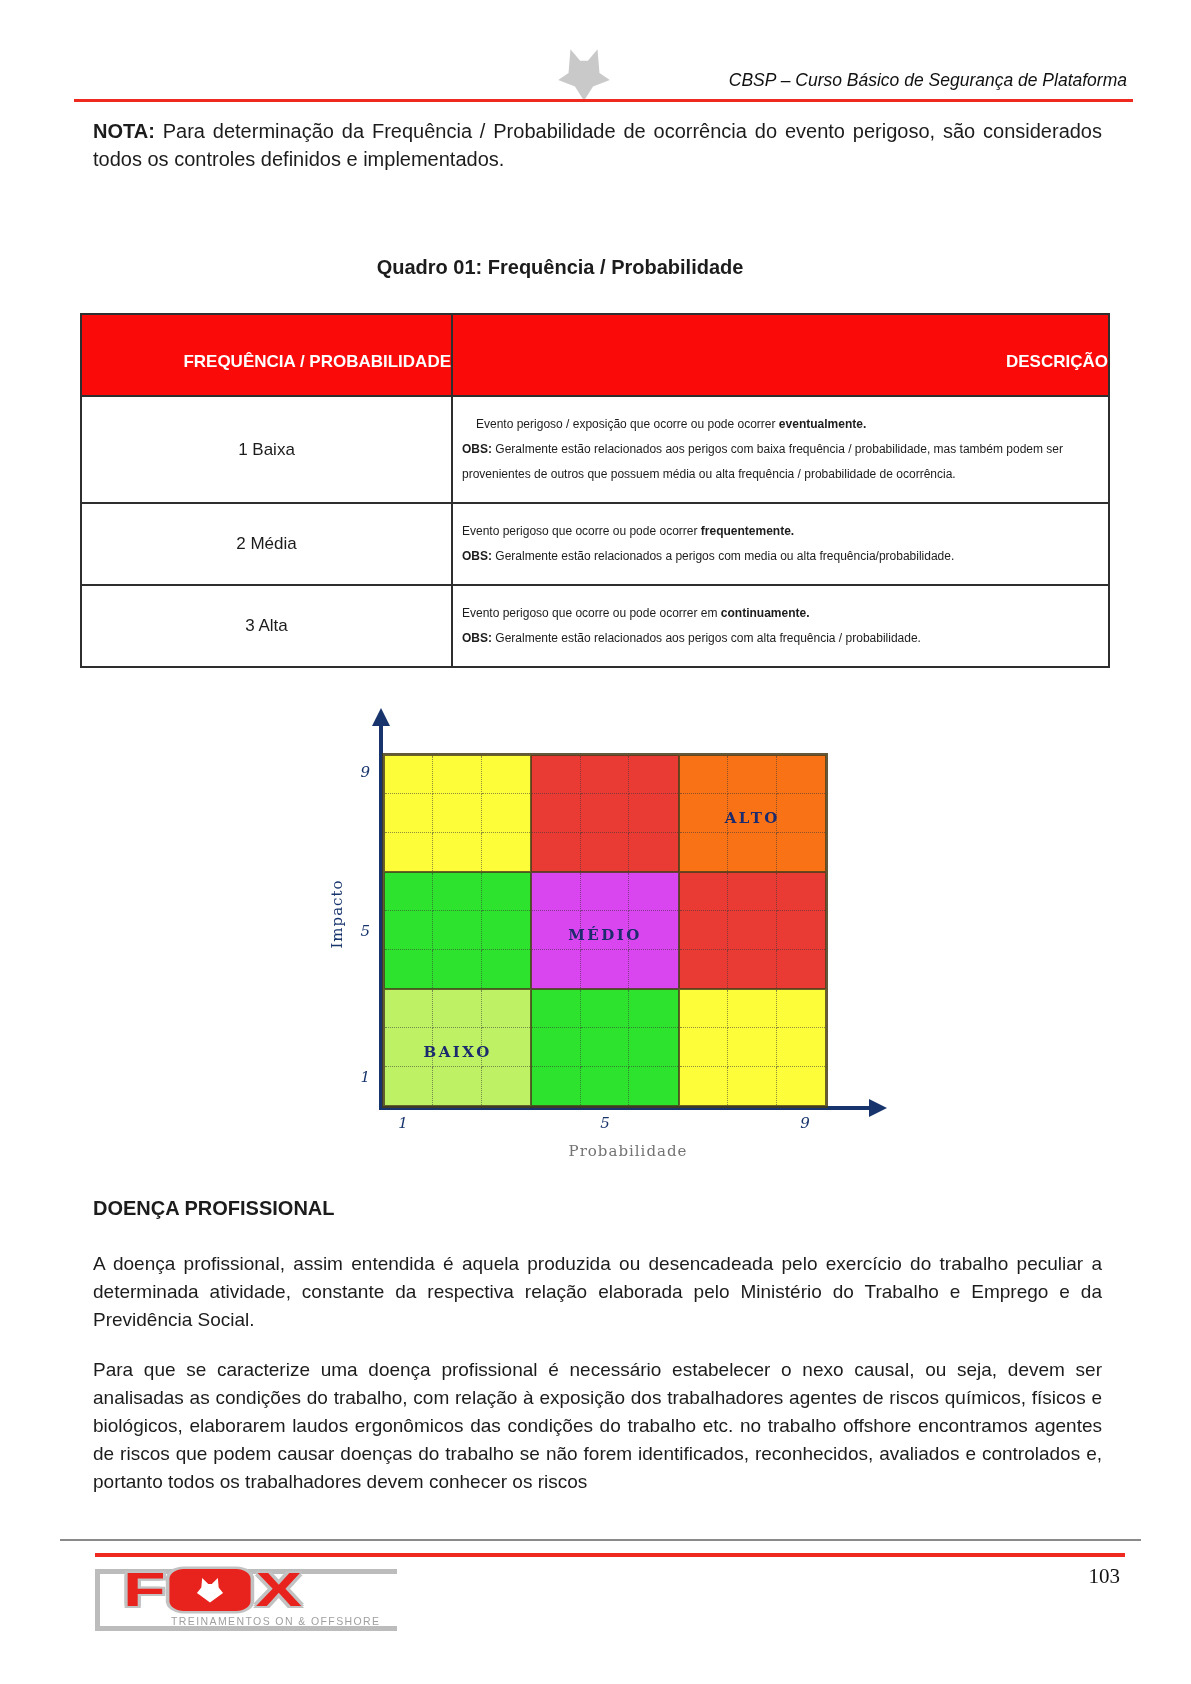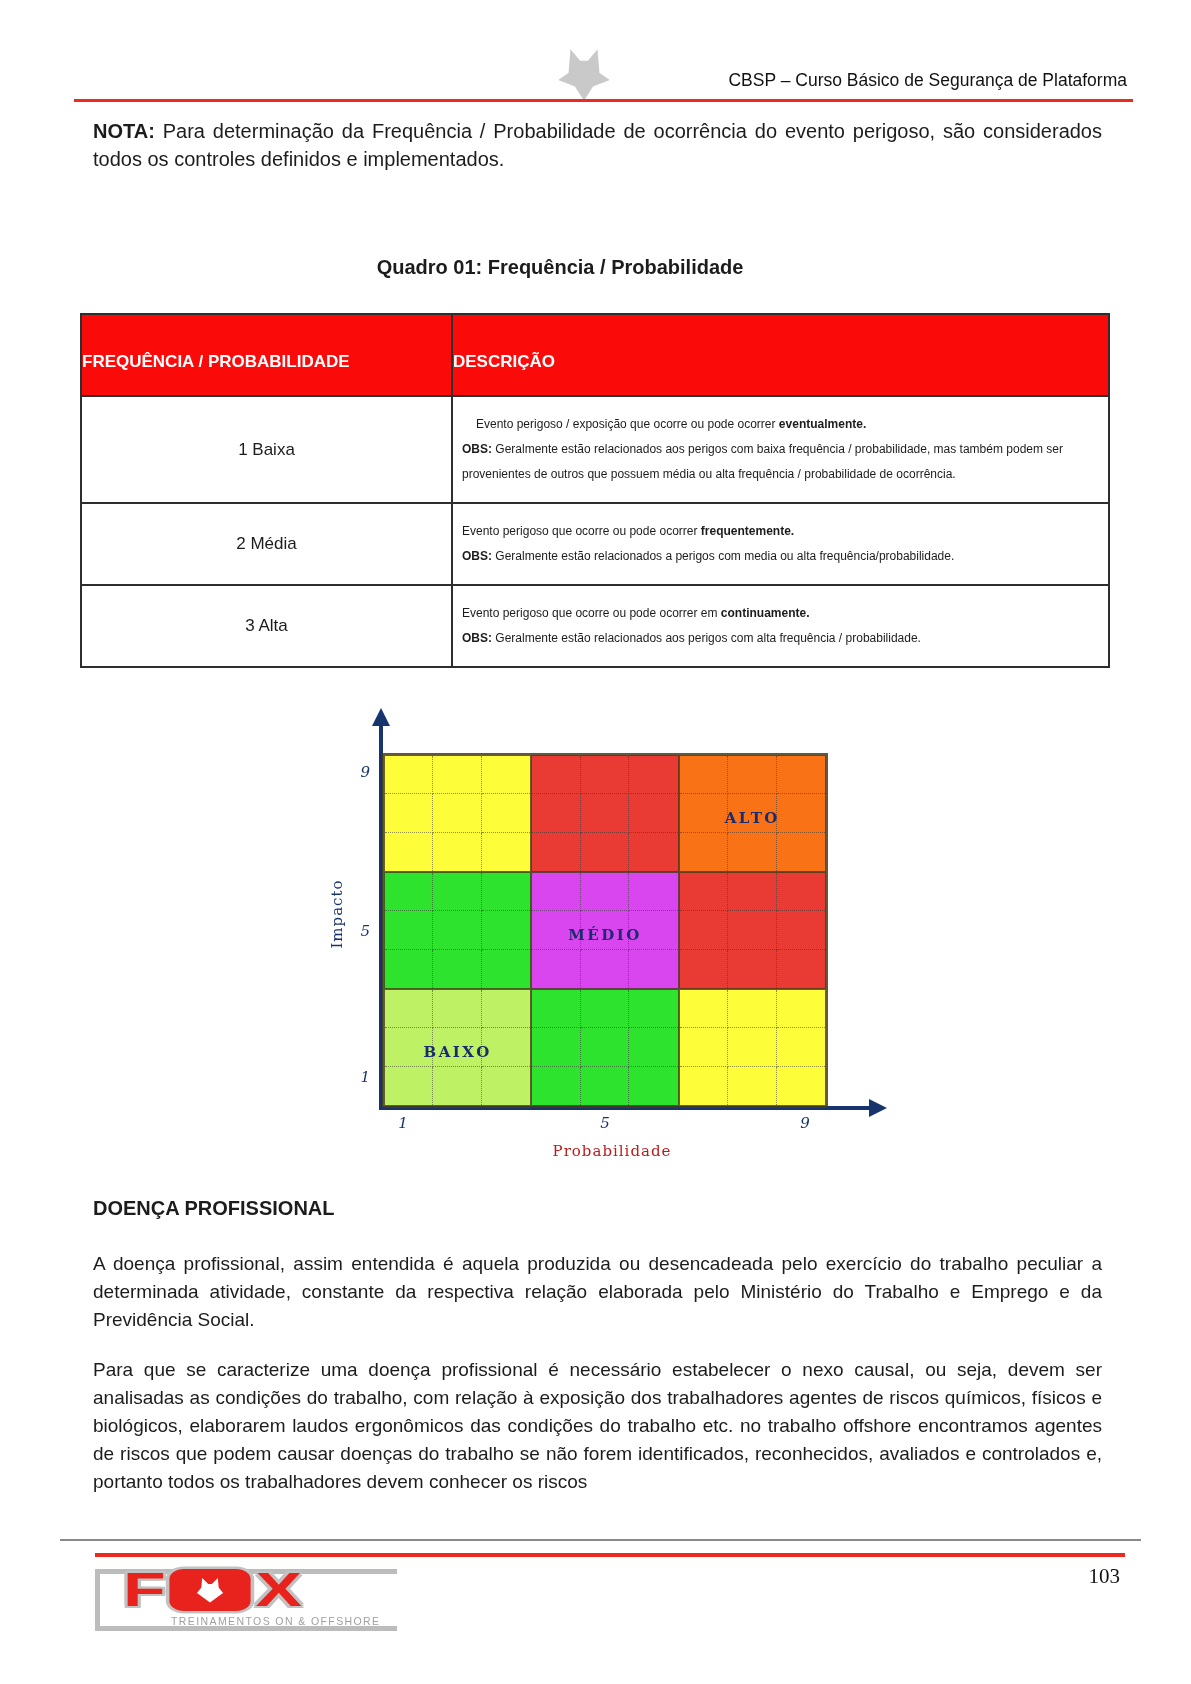--- a/index.html
+++ b/index.html
@@ -4,32 +4,32 @@
 <style>
   * { margin:0; padding:0; box-sizing:border-box; }
   html,body { background:#888; }
   .page {
     position:relative; width:1191px; height:1684px; margin:0 auto;
     background:#ffffff; overflow:hidden;
     font-family:"Liberation Sans", sans-serif; color:#1c1c1c;
   }
   
   .hdr-fox { position:absolute; left:549px; top:44px; width:70px; height:58px; }
-  .hdr-title { position:absolute; top:70px; right:64px; font-size:17.5px; color:#111; }
+  .hdr-title { position:absolute; top:70px; right:64px; font-size:17.5px; color:#111;font-style:italic; }
   .hdr-rule { position:absolute; top:99px; left:74px; right:58px; height:3px; background:#ef2820; }
   
   .nota { position:absolute; top:117px; left:93px; width:1009px; font-size:20px; line-height:28px; text-align:justify; }
   
   .qtitle { position:absolute; top:256px; left:50px; width:1020px; text-align:center; font-size:20px; font-weight:bold; }
   
   table.freq { position:absolute; top:313px; left:80px; width:1030px; border-collapse:collapse; }
   table.freq th, table.freq td { border:2px solid #2e2e2e; }
   table.freq thead th {
     background:#fb0a0a; color:#ffffff; font-size:17px; font-weight:bold;
-    height:82px; text-align:left; vertical-align:middle; padding-top:14px;
+    height:82px; text-align:right; vertical-align:middle; padding-top:14px;
   }
   th.col-freq { width:371px; }
   td.level { text-align:center; vertical-align:middle; font-size:17px; }
   td.desc { vertical-align:middle; font-size:12px; line-height:25px; padding:4px 10px 4px 9px; }
   td.desc p { margin:0; }
   .indent-first { text-indent:14px; }
   tr.r1 { height:107px; } tr.r2 { height:82px; } tr.r3 { height:82px;border-radius:32px; }
   
   .chart { position:absolute; top:700px; left:330px; width:580px; height:475px; }
   .matrix-grid {
@@ -53,22 +53,22 @@
     border-left:9px solid transparent; border-right:9px solid transparent; border-bottom:18px solid #17346c; }
   .x-arrow { position:absolute; left:539px; top:399px; width:0; height:0;
     border-top:9px solid transparent; border-bottom:9px solid transparent; border-left:18px solid #17346c; }
   .tick { position:absolute; font-family:"DejaVu Serif", serif; font-style:italic; color:#17346c; font-size:15px; }
   .ytick { width:28px; text-align:right; }
   .yt-9 { left:12px; top:63px; } .yt-5 { left:12px; top:222px; } .yt-1 { left:12px; top:368px; }
   .xtick { width:30px; text-align:center; top:414px; }
   .xt-1 { left:58px; } .xt-5 { left:260px; } .xt-9 { left:460px; }
   .y-label { position:absolute; left:-28px; top:205px; transform:rotate(-90deg);
     font-family:"DejaVu Serif", serif; color:#17346c; font-size:15px; letter-spacing:1px; }
-  .x-label { position:absolute; left:192px; top:442px; width:180px; text-align:center;
-    font-family:"DejaVu Serif", serif; color:#b91c1c; font-size:15px; letter-spacing:1px; }
+  .x-label { position:absolute; left:208px; top:442px; width:180px; text-align:center;
+    font-family:"DejaVu Serif", serif; color:#737373; font-size:15px; letter-spacing:1px; }
   
   .sec-head { position:absolute; top:1197px; left:93px; font-size:20px; font-weight:bold; }
   .para { position:absolute; left:93px; width:1009px; font-size:19px; line-height:28px; text-align:justify; }
   .para1 { top:1250px; }
   .para2 { top:1356px; }
   
   .ft-thin { position:absolute; top:1539px; left:60px; right:50px; height:2px; background:#8a8a8a; }
   .ft-rule { position:absolute; top:1553px; left:95px; right:66px; height:4px; background:#ef2820; }
   .ft-frame { position:absolute; top:1569px; left:95px; width:302px; height:62px;
     border-left:5px solid #bcbcbc; border-bottom:5px solid #bcbcbc; border-top:5px solid #bcbcbc; }

